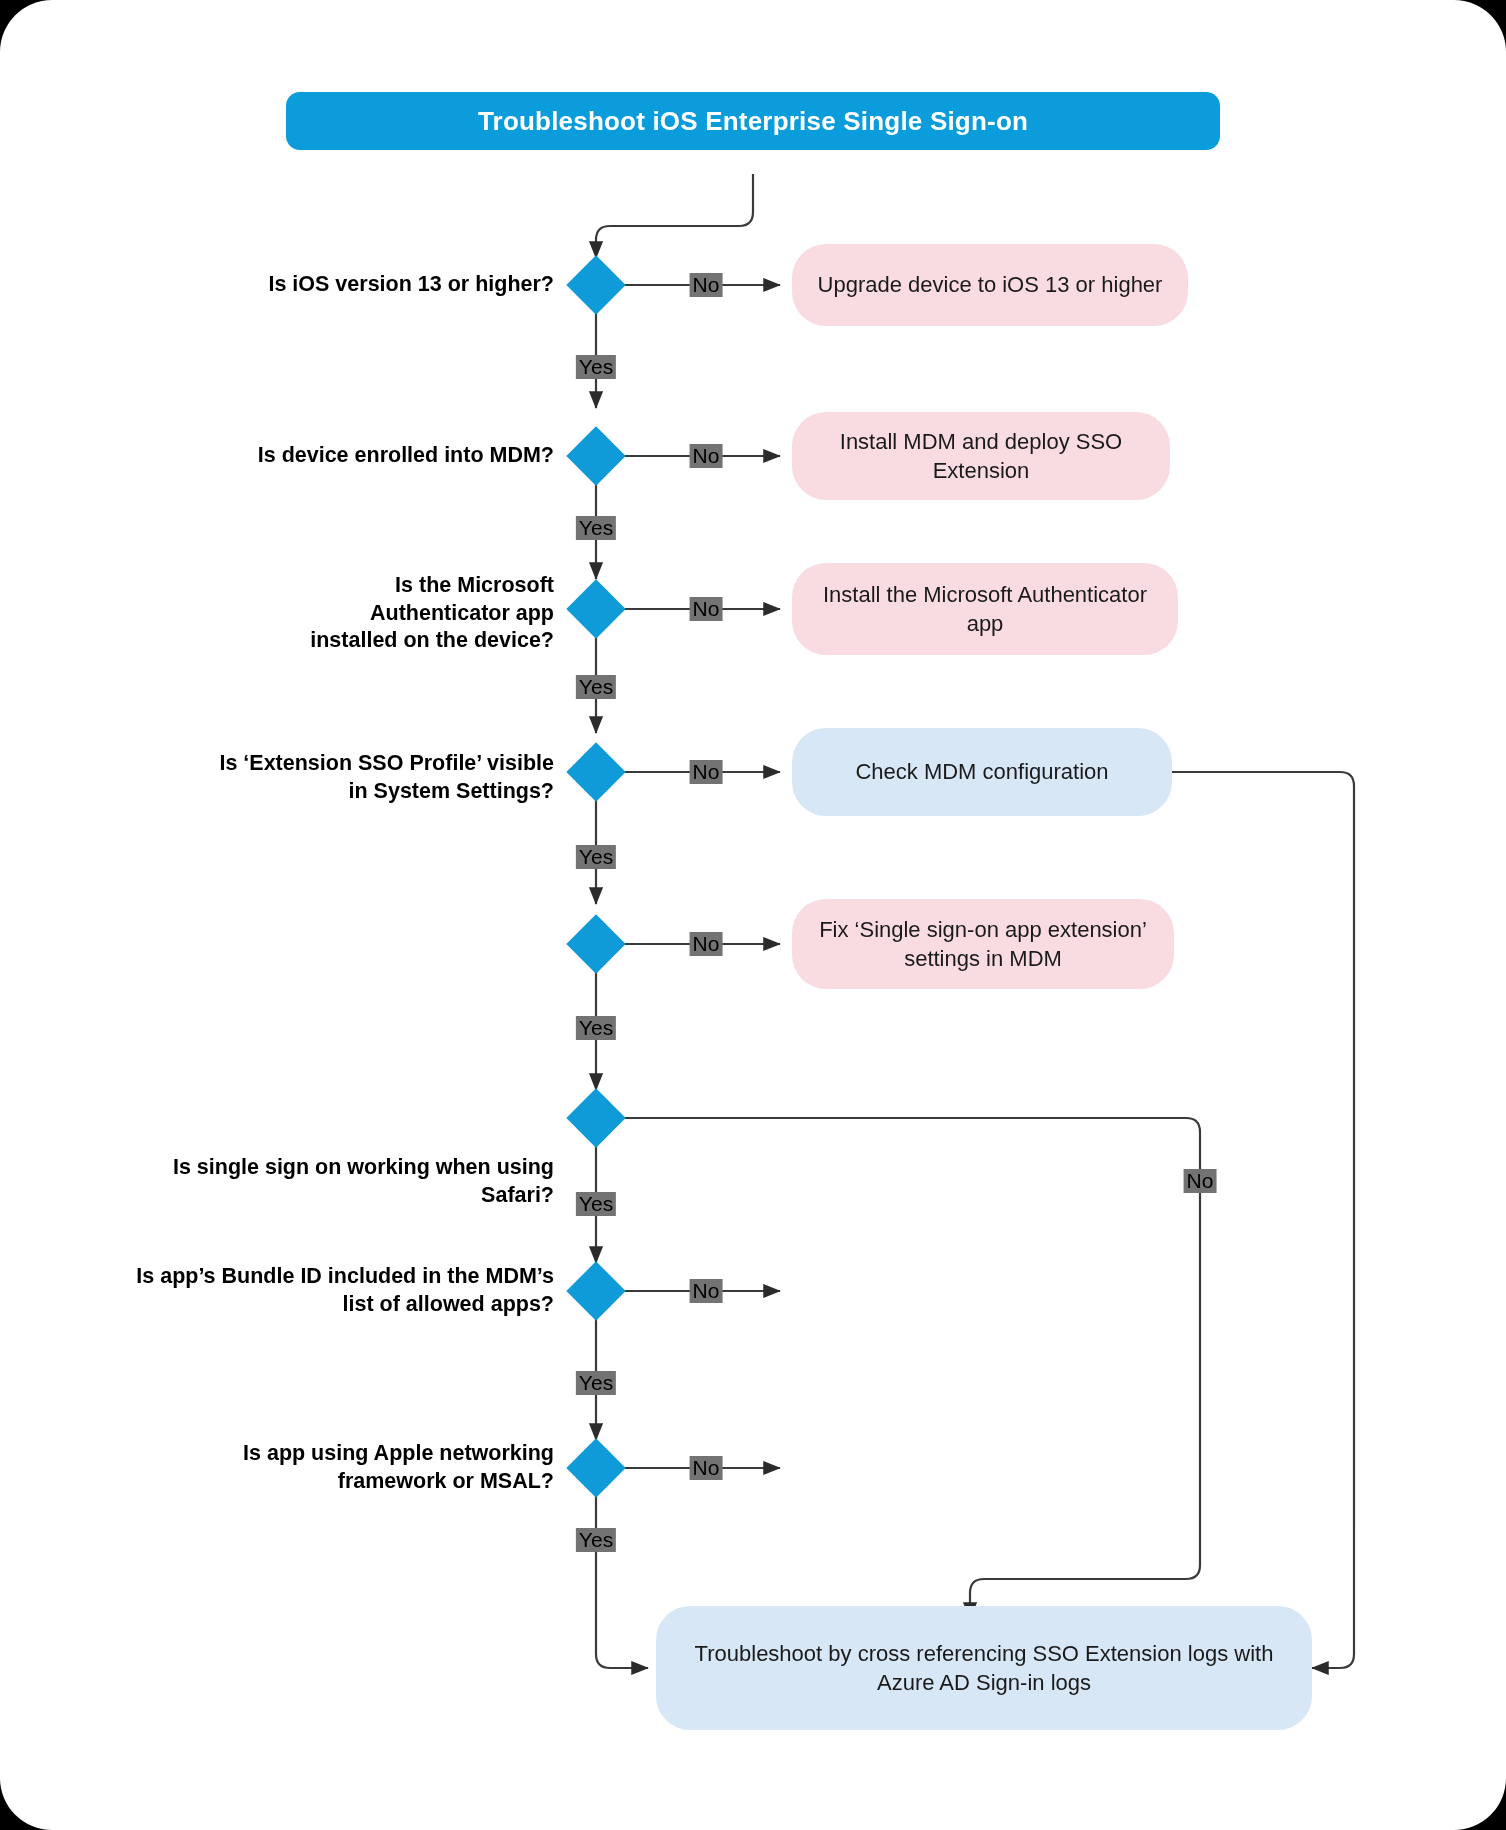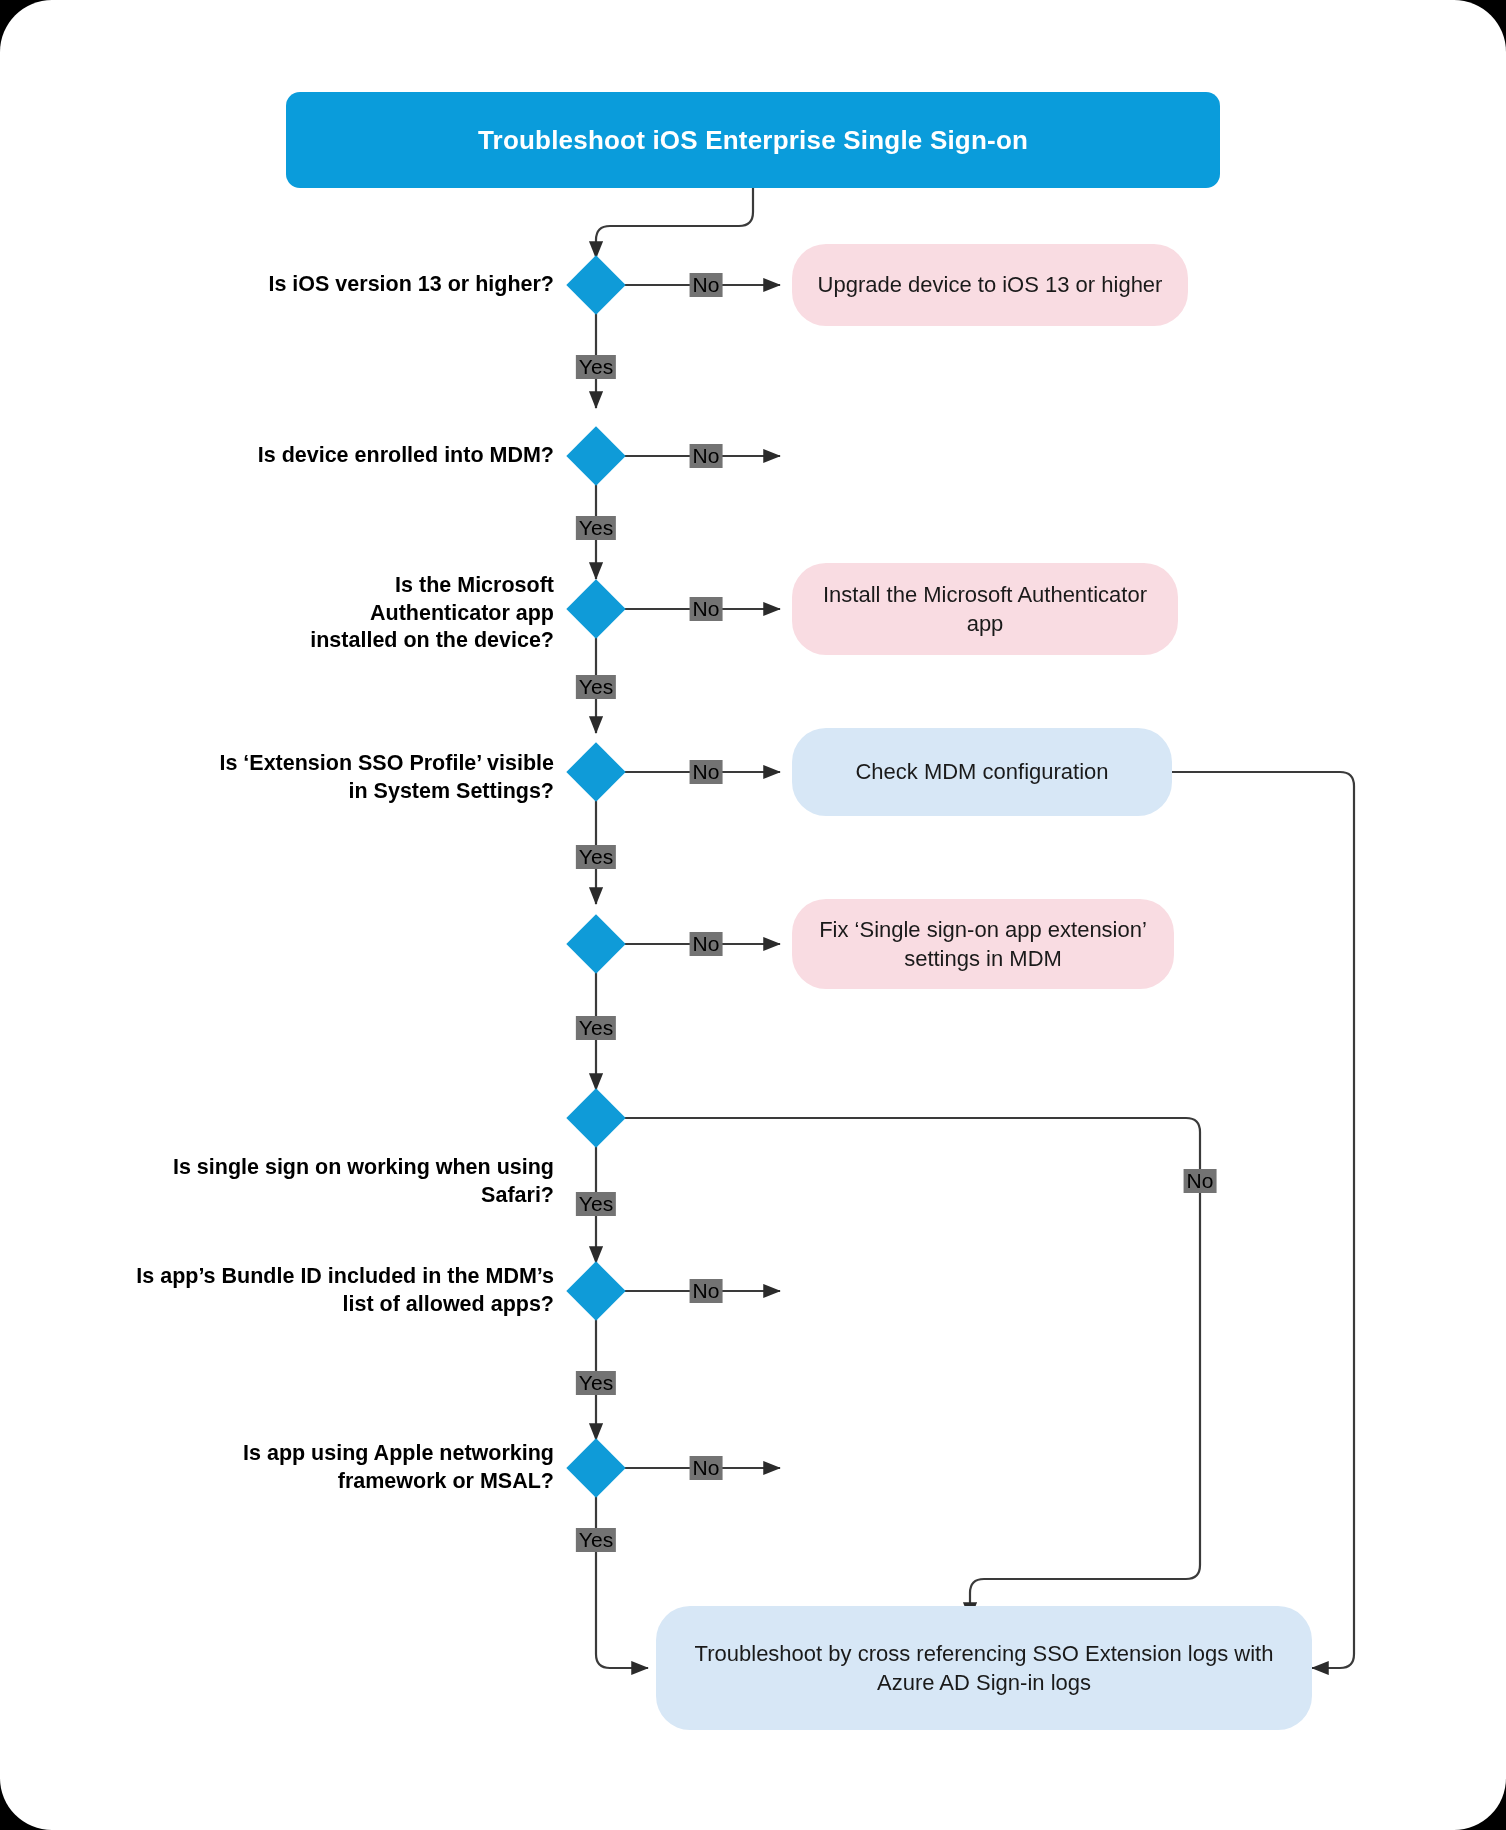--- a/index.html
+++ b/index.html
@@ -26,21 +26,21 @@
     width: 1506px;
     height: 1830px;
   }
 
   
   .title-bar {
     position: absolute;
     left: 286px;
     top: 92px;
     width: 934px;
-    height: 96px;
+    height: 58px;
     background: #0a9cdb;
     border-radius: 14px;
     display: flex;
     align-items: center;
     justify-content: center;
     color: #ffffff;
     font-weight: bold;
     font-size: 26px;
     letter-spacing: 0.2px;
   }
@@ -151,20 +151,21 @@
   <div class="diamond" style="left:596px; top:285px;"></div>
   <div class="diamond" style="left:596px; top:456px;"></div>
   <div class="diamond" style="left:596px; top:609px;"></div>
   <div class="diamond" style="left:596px; top:772px;"></div>
   <div class="diamond" style="left:596px; top:944px;"></div>
   <div class="diamond" style="left:596px; top:1118px;"></div>
   <div class="diamond" style="left:596px; top:1291px;"></div>
   <div class="diamond" style="left:596px; top:1468px;"></div>
 
   <div class="abox pink" style="left:792px; top:285px; width:396px; height:82px;">Upgrade device to iOS 13 or higher</div>
+  <div class="abox pink" style="left:792px; top:456px; width:378px; height:88px;">Install MDM and deploy SSO Extension</div>
   <div class="abox pink" style="left:792px; top:609px; width:386px; height:92px;">Install the Microsoft Authenticator app</div>
   <div class="abox blue" style="left:792px; top:772px; width:380px; height:88px;">Check MDM configuration</div>
   <div class="abox pink" style="left:792px; top:944px; width:382px; height:90px;">Fix ‘Single sign-on app extension’ settings in MDM</div>
   <div class="abox blue" style="left:656px; top:1668px; width:656px; height:124px;">Troubleshoot by cross referencing SSO Extension logs with Azure AD Sign-in logs</div>
 
   <div class="elabel center" style="left:706px; top:285px;">No</div>
   <div class="elabel center" style="left:706px; top:456px;">No</div>
   <div class="elabel center" style="left:706px; top:609px;">No</div>
   <div class="elabel center" style="left:706px; top:772px;">No</div>
   <div class="elabel center" style="left:706px; top:944px;">No</div>

